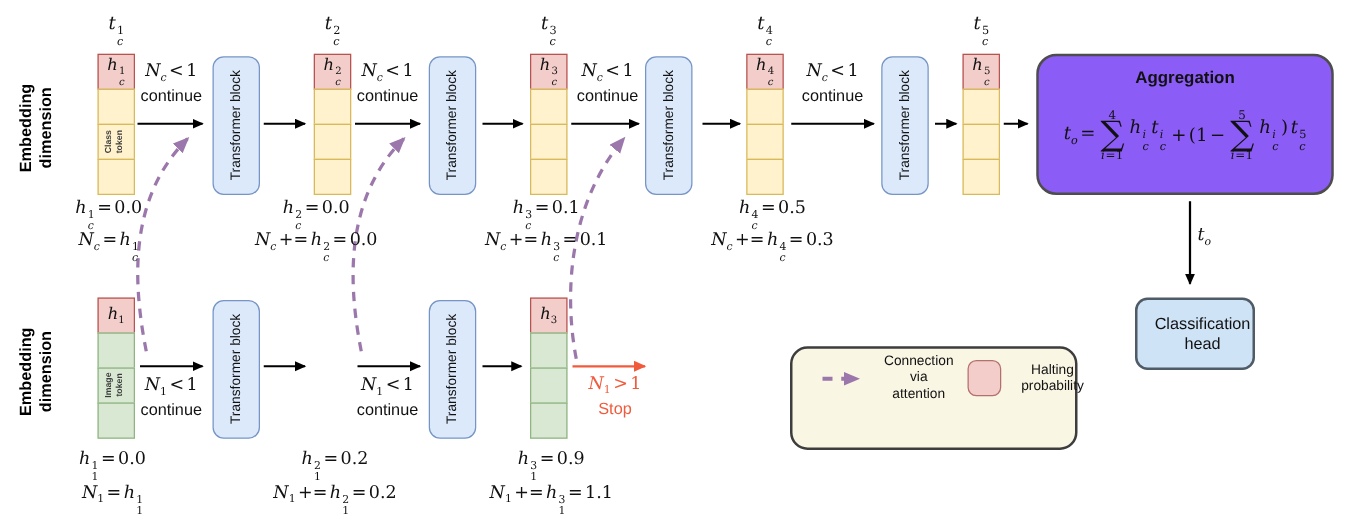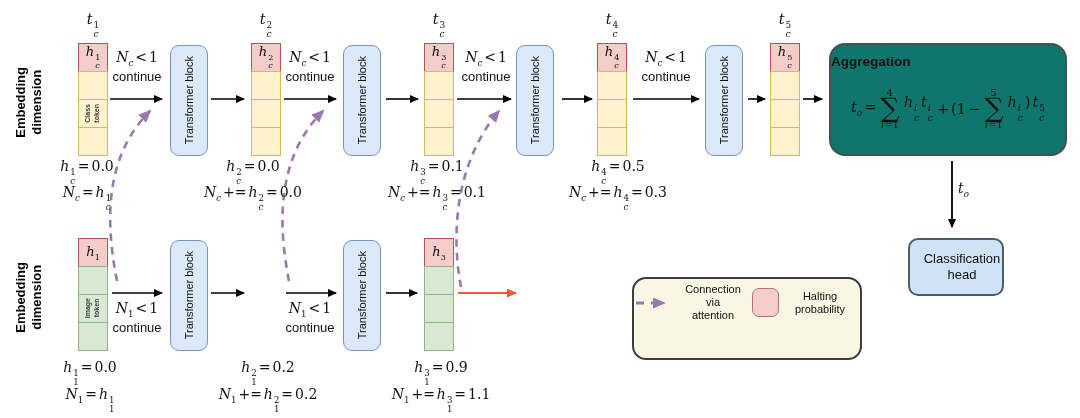--- a/index.html
+++ b/index.html
@@ -44,43 +44,43 @@
   
   .gate{position:absolute;width:100px;text-align:center;}
   .gate .g1{font-size:14px;}
   .gate .g2{font-size:13px;margin-top:1px;}
   .gate.orange{color:#f05b3c;}
 
   
   .fline{position:absolute;width:200px;text-align:center;font-size:14px;}
 
   
-  .agg-box{position:absolute;left:829px;top:43px;width:238px;height:113px;background:#0f766e;
+  .agg-box{position:absolute;left:829px;top:43px;width:238px;height:113px;background:#8b5cf6;
            border:2px solid #4d4d4d;border-radius:16px;box-sizing:border-box;
-           display:flex;flex-direction:column;}
+           display:flex;flex-direction:column;align-items:center;}
   .agg-title{font-weight:bold;font-size:13.5px;margin-top:9px;}
   .agg-formula{flex:1;display:flex;align-items:center;justify-content:center;gap:4px;font-size:14.5px;padding-bottom:6px;}
   .sum{display:inline-flex;flex-direction:column;align-items:center;line-height:1;}
   .sum .lim{font-size:9.5px;}
   .sum .lim .mtok{margin-right:.04em;}
   .sum .sigma{font-size:27px;line-height:.85;}
 
   
   .class-head{position:absolute;left:908px;top:238px;width:96px;height:58px;background:#cfe3f7;
               border:2px solid #4f5b66;border-radius:10px;box-sizing:border-box;
               display:flex;align-items:center;justify-content:center;}
   .class-head span{font-size:13px;text-align:center;white-space:pre-line;line-height:1.25;margin-left:12px;}
 
   .t-out{position:absolute;left:958px;top:180px;font-size:14px;}
 
   
   .legend-box{position:absolute;left:632px;top:277px;width:230px;height:83px;background:#faf6e4;
               border:2.5px solid #3d3d3d;border-radius:14px;box-sizing:border-box;}
   .legend-title{text-align:center;font-weight:bold;font-size:13.5px;margin-top:6px;}
-  .legend-items{display:flex;align-items:center;padding:4px 10px 0 0;}
+  .legend-items{display:flex;align-items:center;padding:4px 10px 0 22px;}
   .legend-item{display:flex;align-items:center;}
   .legend-text{font-size:11px;text-align:center;white-space:pre-line;line-height:1.2;}
   .legend-swatch{width:27px;height:29px;background:#f2cdca;border:1.5px solid #b4706f;border-radius:7px;
                  box-sizing:border-box;margin-right:8px;}
 </style>
 </head>
 <body>
 
 <div class="canvas">
 
@@ -300,20 +300,24 @@
       <span>Transformer block</span>
     </div>
 
   <div class="gate" style="left:87px;top:300px">
     <div class="g1 math"><span class="mtok"><span class="mvar">N</span><sub class="one-sub">1</sub></span><span class="mtok">&lt;</span><span class="mtok">1</span></div>
       <div class="g2">continue</div>
   </div>
   <div class="gate" style="left:260px;top:300px">
     <div class="g1 math"><span class="mtok"><span class="mvar">N</span><sub class="one-sub">1</sub></span><span class="mtok">&lt;</span><span class="mtok">1</span></div>
       <div class="g2">continue</div>
+  </div>
+  <div class="gate orange" style="left:442px;top:299px">
+    <div class="g1 math"><span class="mtok"><span class="mvar">N</span><sub class="one-sub">1</sub></span><span class="mtok">&gt;</span><span class="mtok">1</span></div>
+      <div class="g2">Stop</div>
   </div>
 
   <div class="fline math" style="left:-10px;top:359px"><span class="mtok"><span class="mvar">h</span><span class="ss">
           <span class="ssup">1</span>
           <span class="ssub">1</span>
         </span></span><span class="mtok">=</span><span class="mtok">0.0</span></div>
   <div class="fline math" style="left:-10px;top:386px"><span class="mtok"><span class="mvar">N</span><sub class="one-sub">1</sub></span><span class="mtok">=</span><span class="mtok"><span class="mvar">h</span><span class="ss">
           <span class="ssup">1</span>
           <span class="ssub">1</span>
         </span></span></div>

